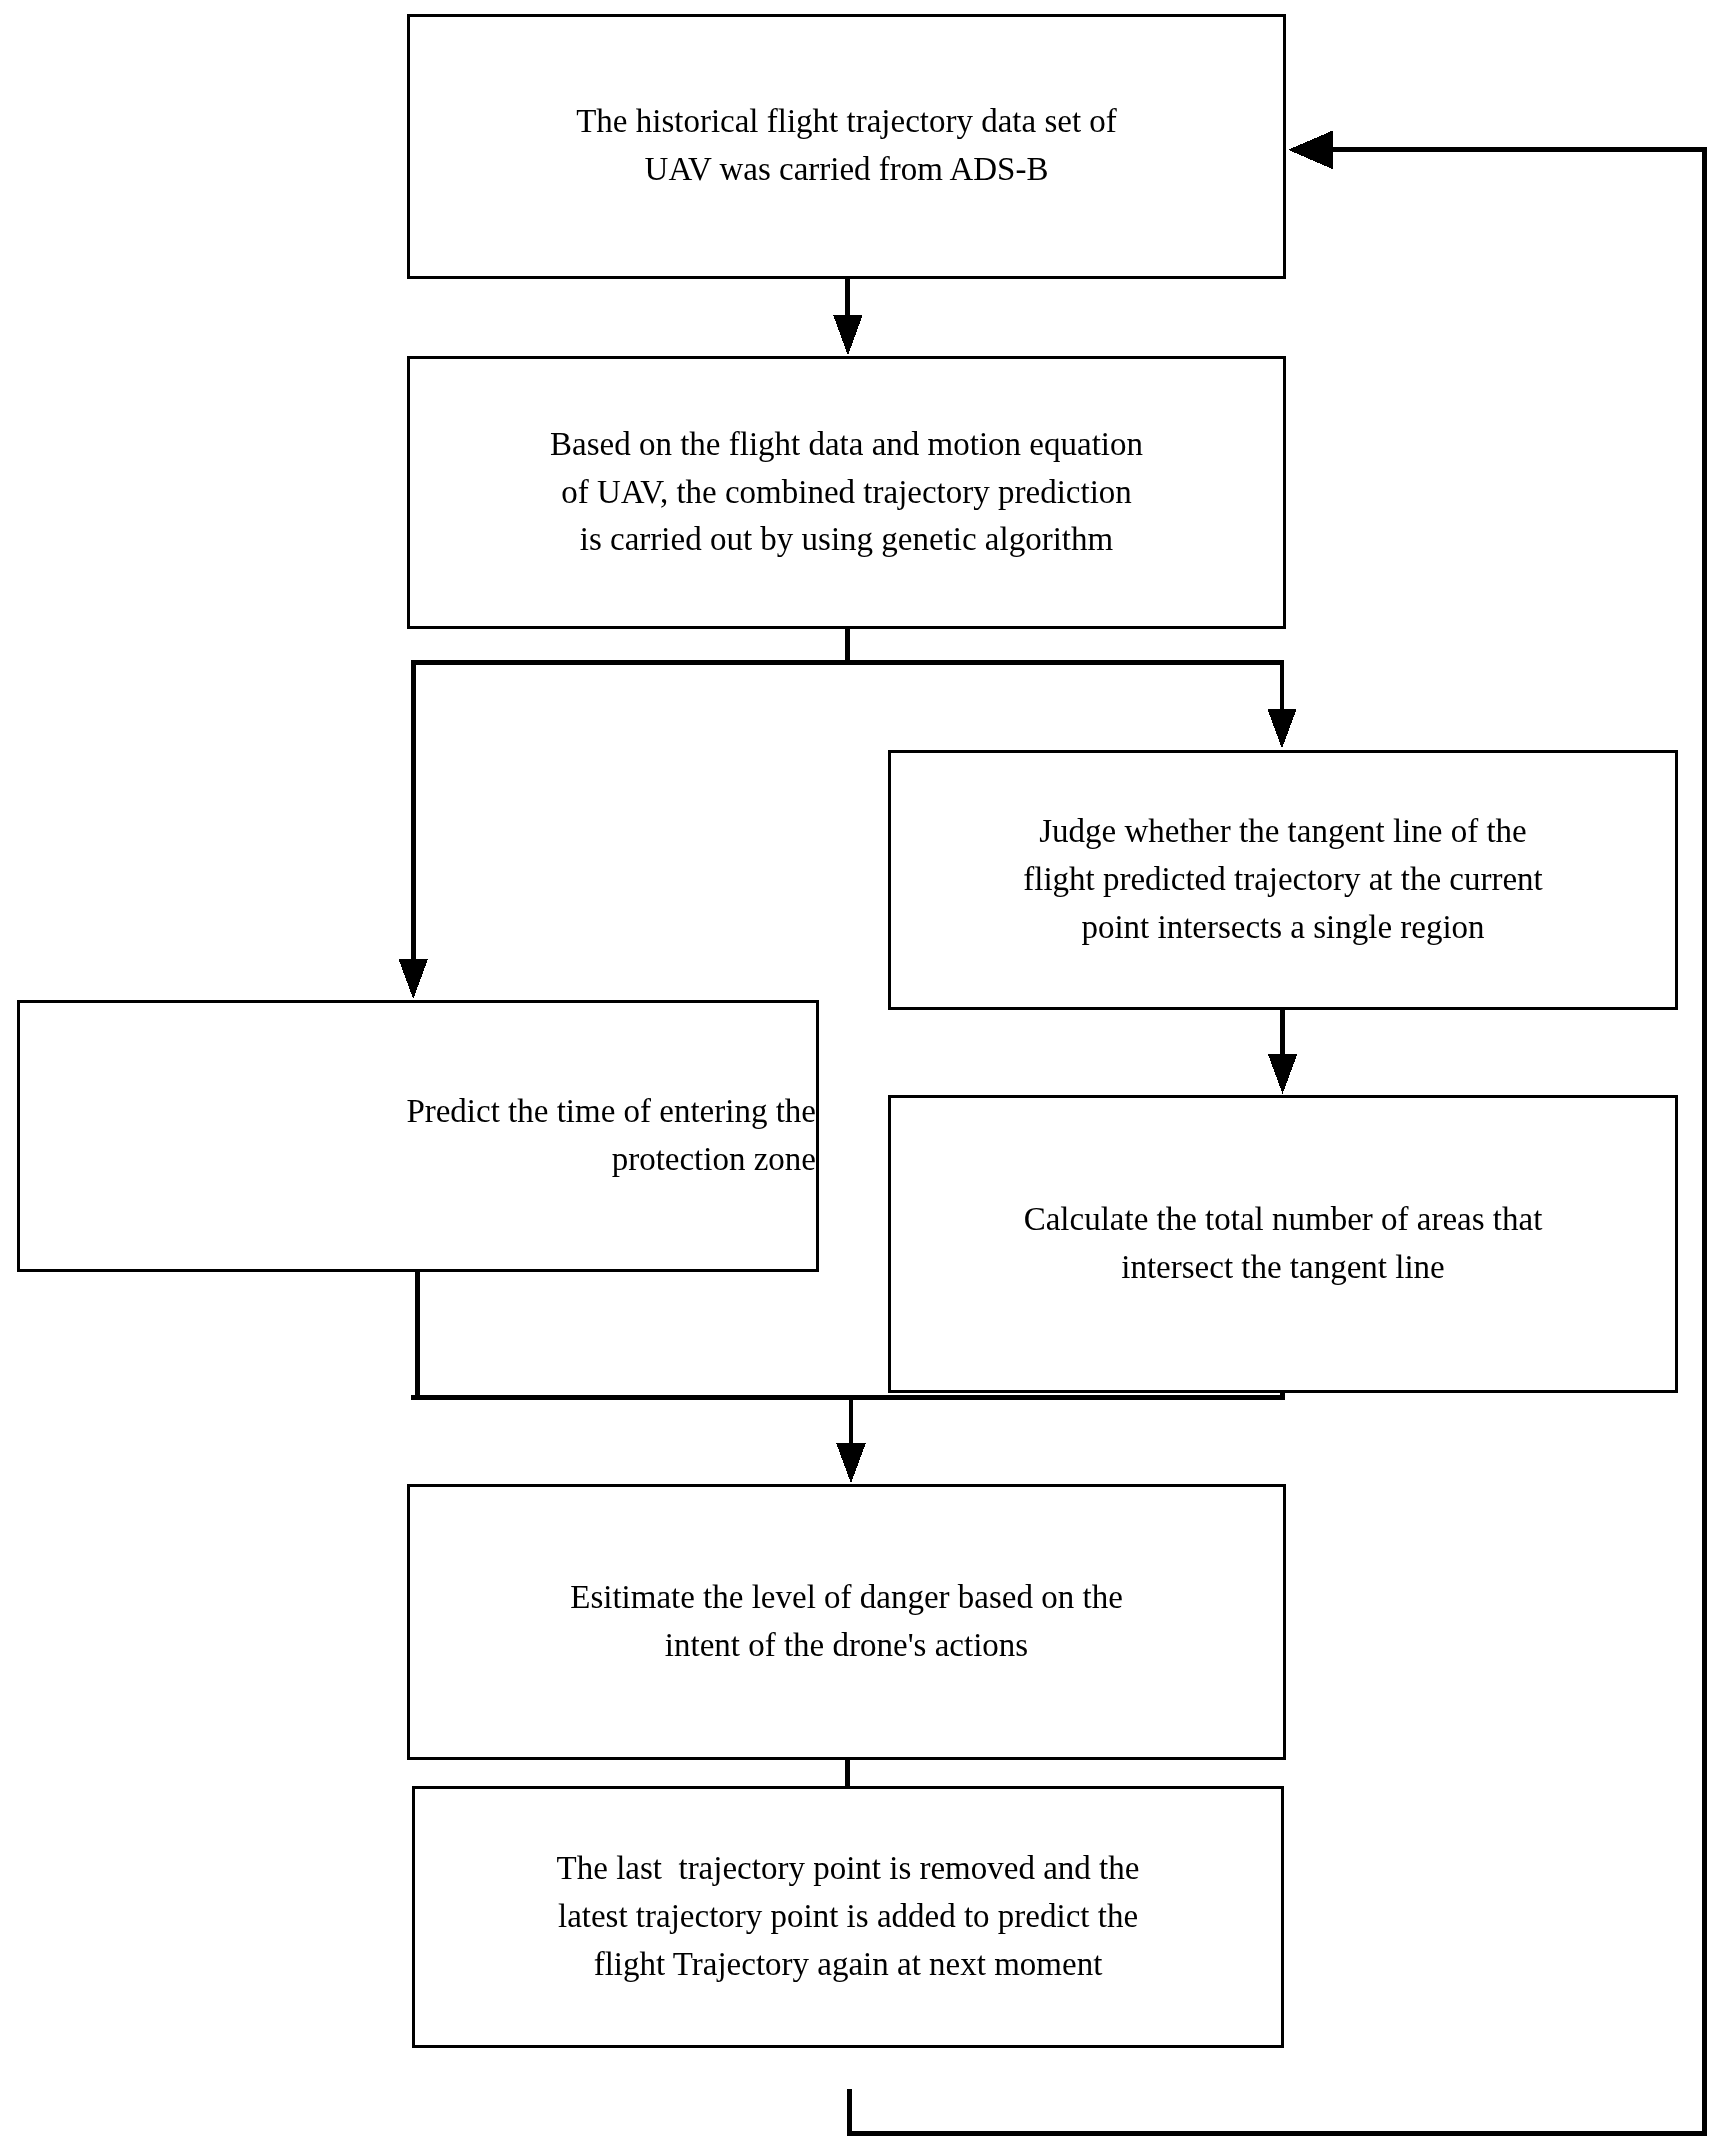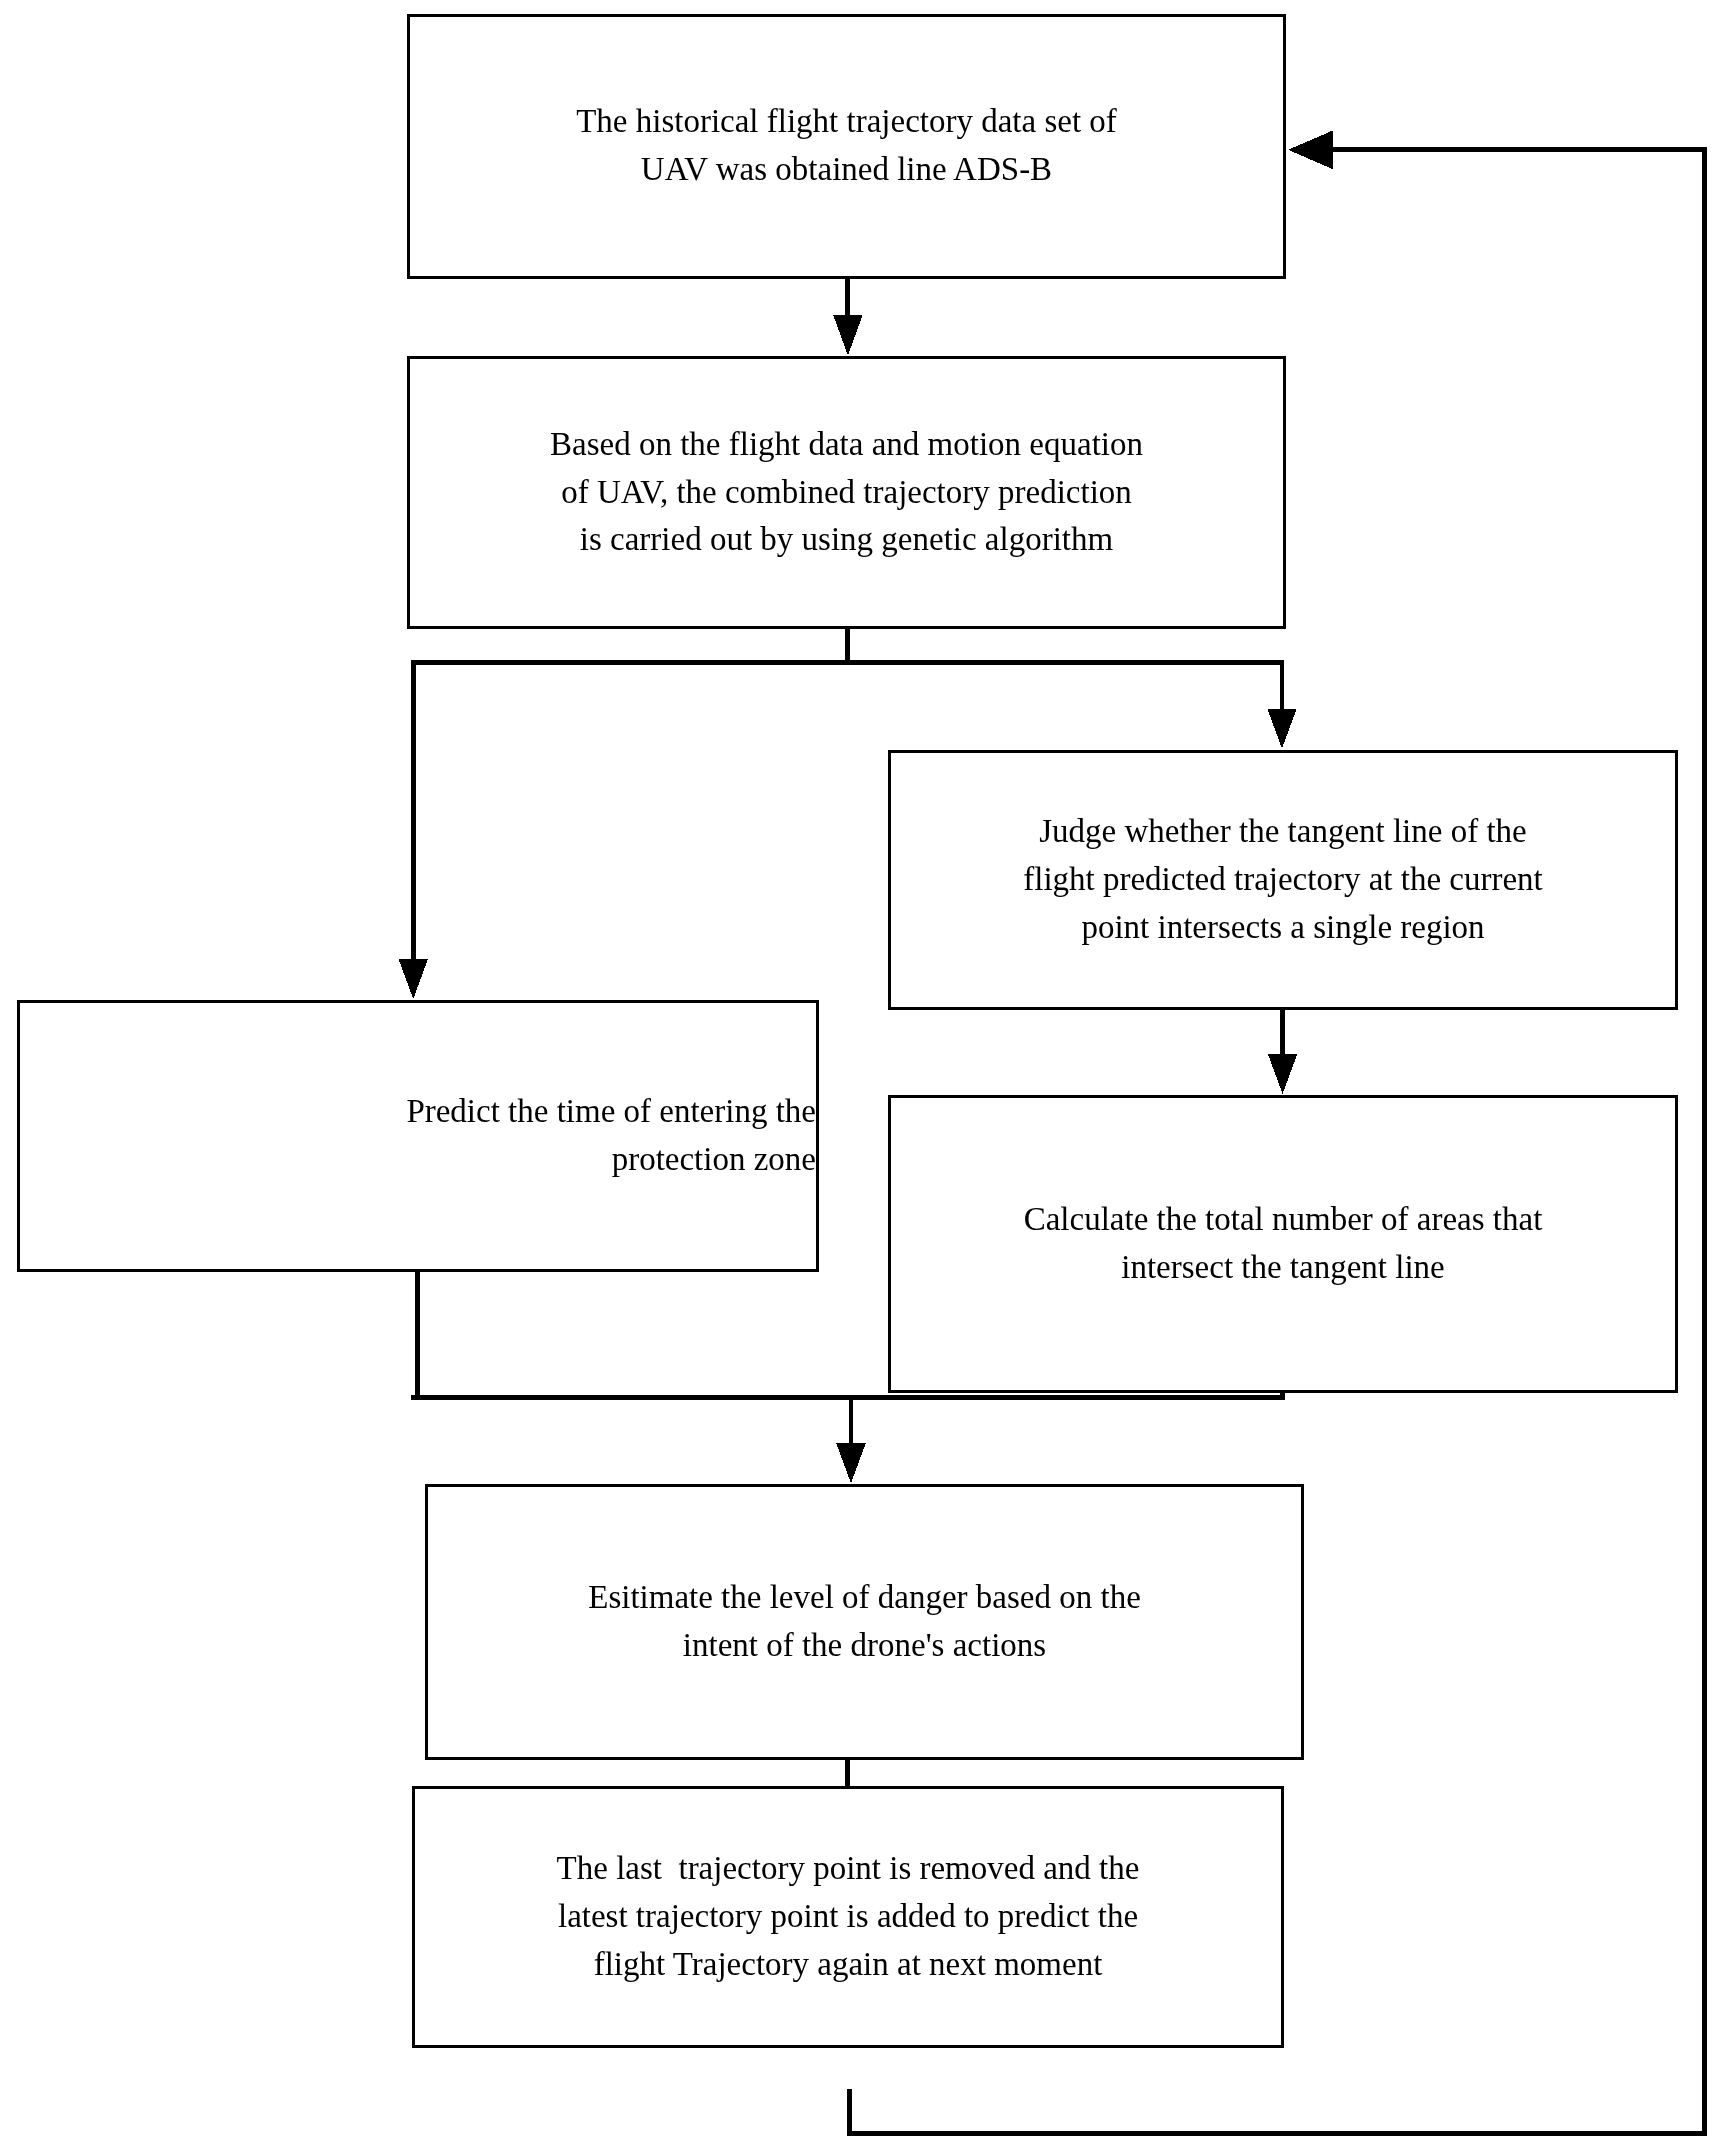--- a/index.html
+++ b/index.html
@@ -39,21 +39,21 @@
   .node .line {
     display: block;
     white-space: pre;
   }
   
   .n1 { left: 407px;  top: 13.5px;   width: 879px; height: 265px; }
   .n2 { left: 407px;  top: 356px;  width: 879px; height: 273px; }
   .n3 { left: 888px; top: 750px; width: 790px; height: 260px; }
   .n4 { left: 17px;   top: 1000px; width: 802px; height: 272px; align-items: flex-end; }
   .n5 { left: 888px; top: 1095px; width: 790px; height: 298px; }
-  .n6 { left: 425px;  top: 1484px; width: 879px; height: 276px; }
+  .n6 { left: 407px;  top: 1484px; width: 879px; height: 276px; }
   .n7 { left: 412px;  top: 1786px; width: 872px; height: 262px; }
 </style>
 </head>
 <body>
 
 <div class="canvas">
 
   <svg class="connectors" viewBox="0 0 2816 3512" xmlns="http://www.w3.org/2000/svg" shape-rendering="crispEdges">
     <g stroke="#000000" stroke-width="8" fill="none">
 
@@ -85,21 +85,21 @@
       <polygon points="2094,1222 2070,1157 2118,1157"></polygon>
       <polygon points="2095,1786 2071,1721 2119,1721"></polygon>
       <polygon points="1390,2422 1366,2357 1414,2357"></polygon>
       <polygon points="1385,2985 1361,2920 1409,2920"></polygon>
       <polygon points="2104,244 2178,212 2178,276"></polygon>
     </g>
   </svg>
 
   <div class="node n1">
     <span class="line">The historical flight trajectory data set of</span>
-    <span class="line">UAV was obtained line ADS-B</span>
+    <span class="line">UAV was carried from ADS-B</span>
   </div>
 
   <div class="node n2">
     <span class="line">Based on the flight data and motion equation</span>
     <span class="line">of UAV, the combined trajectory prediction</span>
     <span class="line">is carried out by using genetic algorithm</span>
   </div>
 
   <div class="node n3">
     <span class="line">Judge whether the tangent line of the</span>

